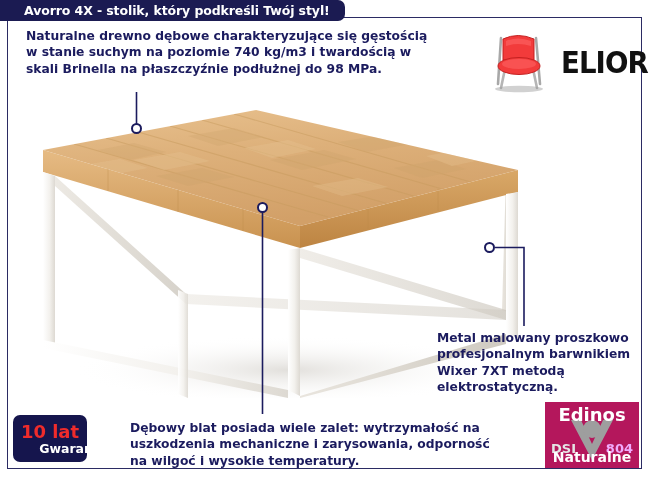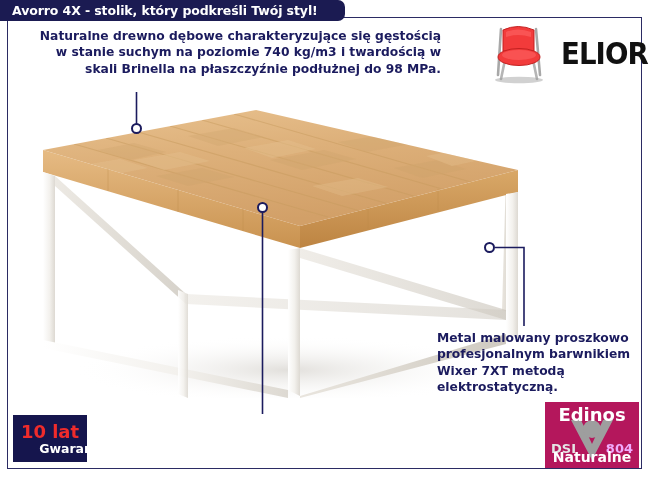--- a/index.html
+++ b/index.html
@@ -41,31 +41,31 @@
     border-top-right-radius: 7px;
     border-bottom-right-radius: 7px;
     display: flex;
     align-items: center;
     z-index: 6;
   }
   .title-text {
     color: #ffffff;
     font-size: 12.5px;
     font-weight: bold;
-    padding-left: 12px;
+    padding-left: 24px;
     letter-spacing: -0.1px;
     white-space: nowrap;
     font-family: "DejaVu Sans", sans-serif;
   }
 
   
   .logo-block {
     position: absolute;
     left: 487px;
-    top: 18px;
+    top: 27px;
     width: 150px;
     height: 70px;
     display: flex;
     align-items: center;
     z-index: 5;
   }
   .chair-logo {
     width: 68px;
     height: 68px;
     position: relative;
@@ -85,21 +85,21 @@
   
   .copy {
     position: absolute;
     color: #1b1b5e;
     font-weight: bold;
     font-size: 12.3px;
     line-height: 16.4px;
     font-family: "DejaVu Sans", sans-serif;
     z-index: 4;
   }
-  .copy-top    { left: 26px;  top: 28px;  width: 415px; text-align: right; }
+  .copy-top    { left: 26px;  top: 28px;  width: 415px; }
   .copy-right  { left: 425px; top: 330px; width: 218px; margin-left: 12px; }
   .copy-bottom { left: 130px; top: 420px; width: 360px; }
 
   
   .photo {
     position: absolute;
     left: 38px;
     top: 98px;
     width: 500px;
     height: 300px;
@@ -129,21 +129,21 @@
   .dot-right  { left: 484px; top: 242px; }
 
   
   .warranty {
     position: absolute;
     left: 13px;
     top: 415px;
     width: 74px;
     height: 47px;
     background: #15154d;
-    border-radius: 0;
+    border-radius: 7px;
     z-index: 6;
     display: flex;
     flex-direction: column;
     align-items: center;
     justify-content: center;
   }
   .warranty-years {
     color: #ef2b2b;
     font-size: 18px;
     font-weight: bold;
@@ -362,20 +362,21 @@
     </svg>
     <div class="dot dot-top"></div>
     <div class="dot dot-mid"></div>
     <div class="dot dot-right"></div>
   </div>
 
   <div class="copy copy-top">Naturalne drewno dębowe charakteryzujące się gęstością w stanie suchym na poziomie 740 kg/m3 i twardością w skali Brinella na płaszczyźnie podłużnej do 98 MPa.</div>
 
   <div class="copy copy-right">Metal malowany proszkowo profesjonalnym barwnikiem Wixer 7XT metodą elektrostatyczną.</div>
 
+  <div class="copy copy-bottom">Dębowy blat posiada wiele zalet: wytrzymałość na uszkodzenia mechaniczne i zarysowania, odporność na wilgoć i wysokie temperatury.</div>
 
   <div class="warranty">
     <div class="warranty-years">10 lat</div>
     <div class="warranty-label">Gwarancji</div>
   </div>
 
   <div class="edinos">
     <div class="edinos-title">Edinos</div>
     <div class="edinos-mark">
       <svg width="94" height="66" viewBox="0 0 94 66">

